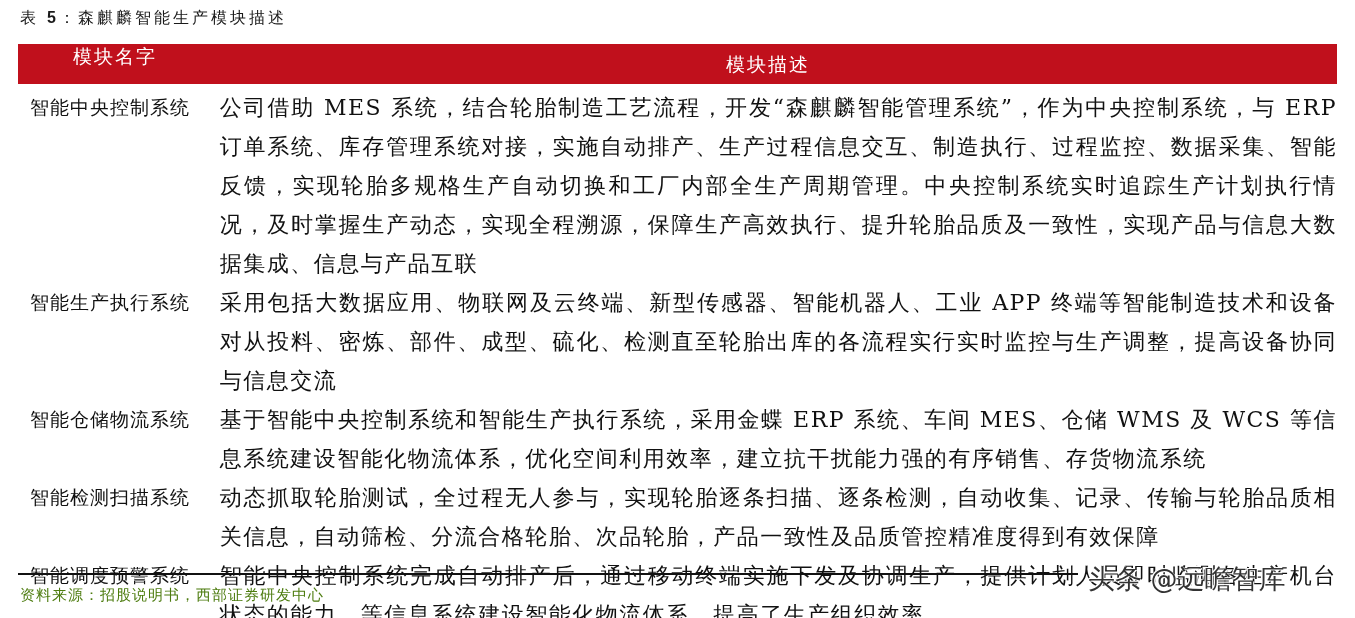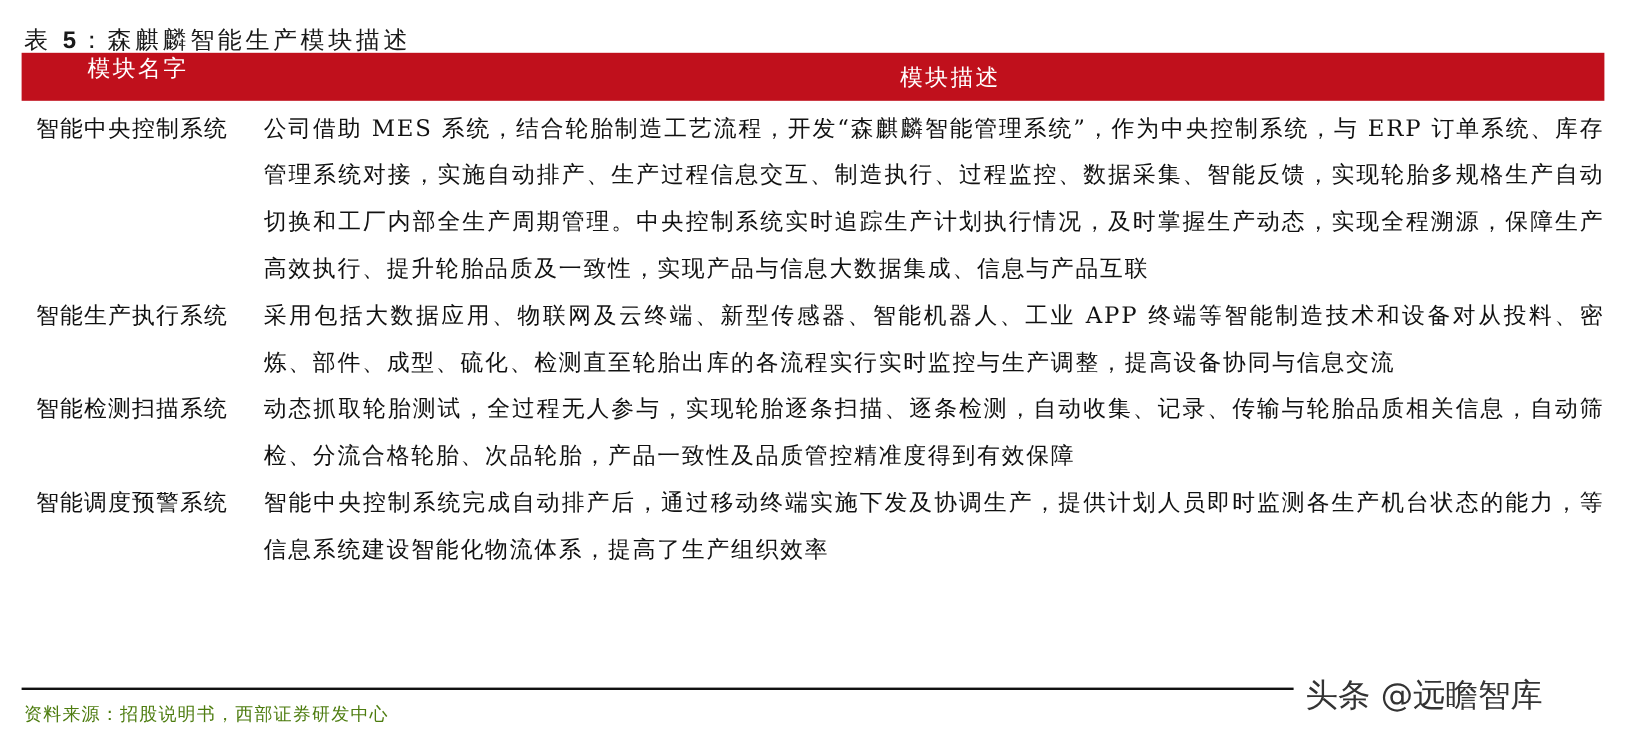--- a/index.html
+++ b/index.html
@@ -2,38 +2,38 @@
 <html><head>
 <meta charset="utf-8">
 <style>
   html, body { margin: 0; padding: 0; background: #ffffff; }
   body {
     width: 1355px; height: 618px; position: relative; overflow: hidden;
     font-family: "DejaVu Serif", "Liberation Serif", serif;
     color: #111;
   }
   .title {
-    position: absolute; left: 20px; top: 20px;
-    font-size: 20px; letter-spacing: 3px; color: #1a1a1a;
+    position: absolute; left: 20px; top: 8px;
+    font-size: 16px; letter-spacing: 3px; color: #1a1a1a;
   }
   .title .num { font-family: "Liberation Sans", sans-serif; font-weight: bold; }
   .header {
     position: absolute; left: 18px; top: 44px; width: 1319px; height: 40px;
     background: #c0101c; color: #fff; font-size: 19px; letter-spacing: 2px;
   }
   .header .h1 { position: absolute; left: 55px; top: 0; }
-  .header .h2 { position: absolute; left: 732px; top: 8px; }
+  .header .h2 { position: absolute; left: 708px; top: 8px; }
   .rows { position: absolute; left: 18px; top: 88px; width: 1319px; }
   .row { display: flex; }
   .name {
     width: 190px; padding-left: 12px; font-size: 19px; line-height: 39px;
     letter-spacing: 1px; white-space: nowrap; font-family: Liberation Serif, serif;
   }
   .desc {
-    width: 1119px; font-size: 19px; line-height: 39px; letter-spacing: 1.5px;
+    width: 1119px; font-size: 22px; line-height: 39px; letter-spacing: 1.5px;
     text-align: justify;
   }
   .rule {
     position: absolute; left: 18px; top: 573px; width: 1060px; height: 2px; background: #111;
   }
   .source {
     position: absolute; left: 20px; top: 586px; font-size: 15px; letter-spacing: 1px; color: #4d7c0f;
   }
   .watermark {
     position: absolute; left: 1088px; top: 561px;
@@ -57,20 +57,24 @@
 <div class="rows">
   <div class="row">
     <div class="name">智能中央控制系统</div>
     <div class="desc">公司借助 MES 系统，结合轮胎制造工艺流程，开发“森麒麟智能管理系统”，作为中央控制系统，与 ERP 订单系统、库存管理系统对接，实施自动排产、生产过程信息交互、制造执行、过程监控、数据采集、智能反馈，实现轮胎多规格生产自动切换和工厂内部全生产周期管理。中央控制系统实时追踪生产计划执行情况，及时掌握生产动态，实现全程溯源，保障生产高效执行、提升轮胎品质及一致性，实现产品与信息大数据集成、信息与产品互联</div>
   </div>
   <div class="row">
     <div class="name">智能生产执行系统</div>
     <div class="desc">采用包括大数据应用、物联网及云终端、新型传感器、智能机器人、工业 APP 终端等智能制造技术和设备对从投料、密炼、部件、成型、硫化、检测直至轮胎出库的各流程实行实时监控与生产调整，提高设备协同与信息交流</div>
   </div>
   <div class="row">
+    <div class="name">智能仓储物流系统</div>
+    <div class="desc">基于智能中央控制系统和智能生产执行系统，采用金蝶 ERP 系统、车间 MES、仓储 WMS 及 WCS 等信息系统建设智能化物流体系，优化空间利用效率，建立抗干扰能力强的有序销售、存货物流系统</div>
+  </div>
+  <div class="row">
     <div class="name">智能检测扫描系统</div>
     <div class="desc">动态抓取轮胎测试，全过程无人参与，实现轮胎逐条扫描、逐条检测，自动收集、记录、传输与轮胎品质相关信息，自动筛检、分流合格轮胎、次品轮胎，产品一致性及品质管控精准度得到有效保障</div>
   </div>
   <div class="row">
     <div class="name">智能调度预警系统</div>
     <div class="desc">智能中央控制系统完成自动排产后，通过移动终端实施下发及协调生产，提供计划人员即时监测各生产机台状态的能力，等信息系统建设智能化物流体系，提高了生产组织效率</div>
   </div>
 </div>
 
 <div class="rule"></div>

